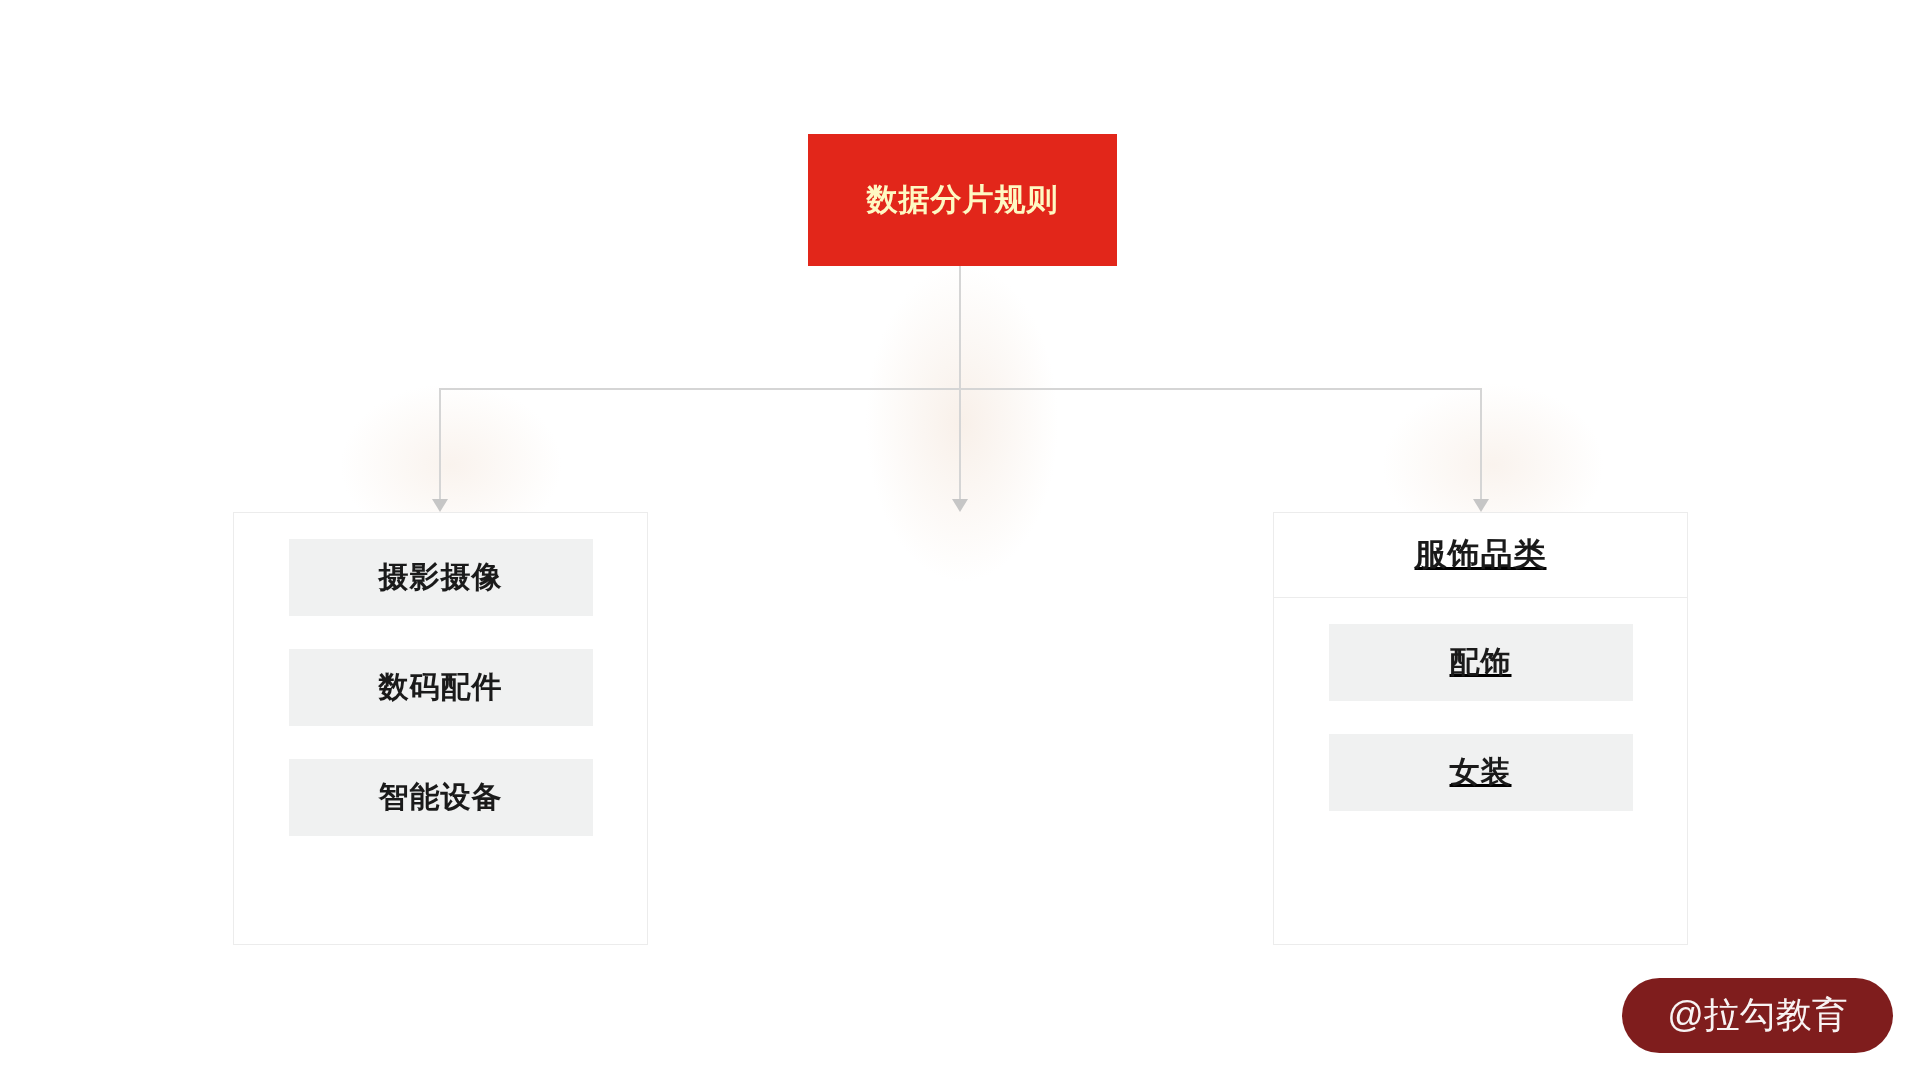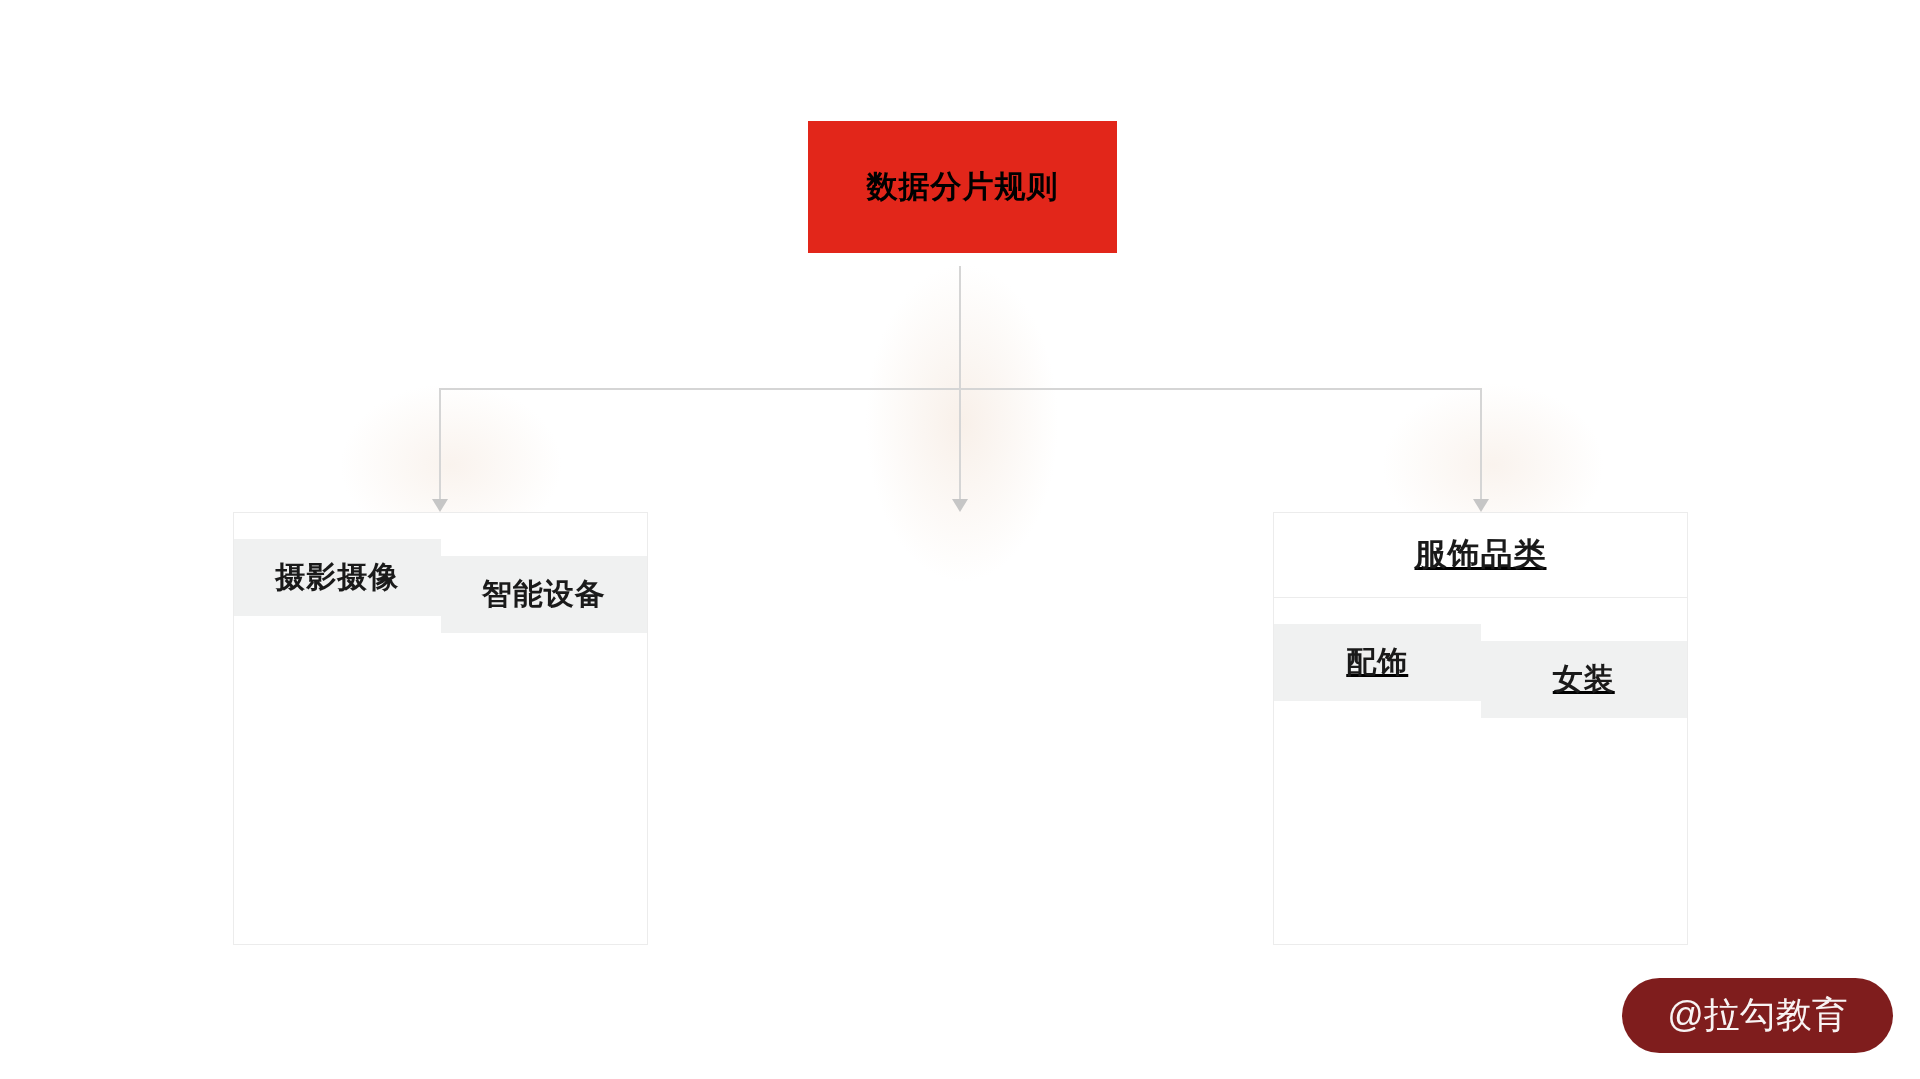--- a/index.html
+++ b/index.html
@@ -18,24 +18,24 @@
     pointer-events: none;
     background: radial-gradient(ellipse at center, rgba(246,235,226,0.75) 0%, rgba(255,255,255,0) 68%);
   }
   .glow-center { left: 862px; top: 258px; width: 200px; height: 330px; }
   .glow-left   { left: 336px; top: 380px; width: 230px; height: 170px; opacity: .8; }
   .glow-right  { left: 1378px; top: 380px; width: 230px; height: 170px; opacity: .8; }
 
   
   .root-node {
     position: absolute;
-    left: 808px; top: 121px;
+    left: 808px; top: 134px;
     width: 309px; height: 132px;
     background: #E2261A;
-    color: #000000;
+    color: #fef9c3;
     display: flex; align-items: center; justify-content: center;
     font-size: 31px; font-weight: 700; letter-spacing: 1px;
   }
 
   
   .line { position: absolute; background: #D5D5D5; }
   .stub    { left: 959px;  top: 266px; width: 2px;    height: 122px; }
   .hline   { left: 440px;  top: 388px; width: 1042px; height: 2px;   }
   .v-left  { left: 439px;  top: 388px; width: 2px;    height: 112px; }
   .v-mid   { left: 959px;  top: 388px; width: 2px;    height: 112px; }
@@ -66,21 +66,21 @@
   .cat-3 { left: 1273px; text-decoration: underline; }
 
   .cat-header {
     height: 84px;
     border-bottom: 1px solid #ECECEC;
     display: flex; align-items: center; justify-content: center;
     font-size: 32px; font-weight: 700; color: #1A1A1A;
     letter-spacing: 1px;
   }
   .cat-items {
-    display: flex; flex-direction: row; align-items: center;
+    display: flex; flex-direction: column; align-items: center;
     padding-top: 26px;
   }
   .cat-item {
     width: 304px; height: 77px;
     background: #F0F1F1;
     display: flex; align-items: center; justify-content: center;
     font-size: 30px; font-weight: 700; color: #1A1A1A;
     letter-spacing: 1px;
     margin-bottom: 33px;
   }
@@ -117,20 +117,21 @@
   <div class="line v-mid"></div>
   <div class="line v-right"></div>
 
   <div class="arrow arrow-left"></div>
   <div class="arrow arrow-mid"></div>
   <div class="arrow arrow-right"></div>
 
   <div class="cat cat-1">
     <div class="cat-items">
       <div class="cat-item">摄影摄像</div>
+      <div class="cat-item">数码配件</div>
       <div class="cat-item">智能设备</div>
     </div>
   </div>
 
 
   <div class="cat cat-3">
     <div class="cat-header">服饰品类</div>
     <div class="cat-items">
       <div class="cat-item">配饰</div>
       <div class="cat-item">女装</div>

